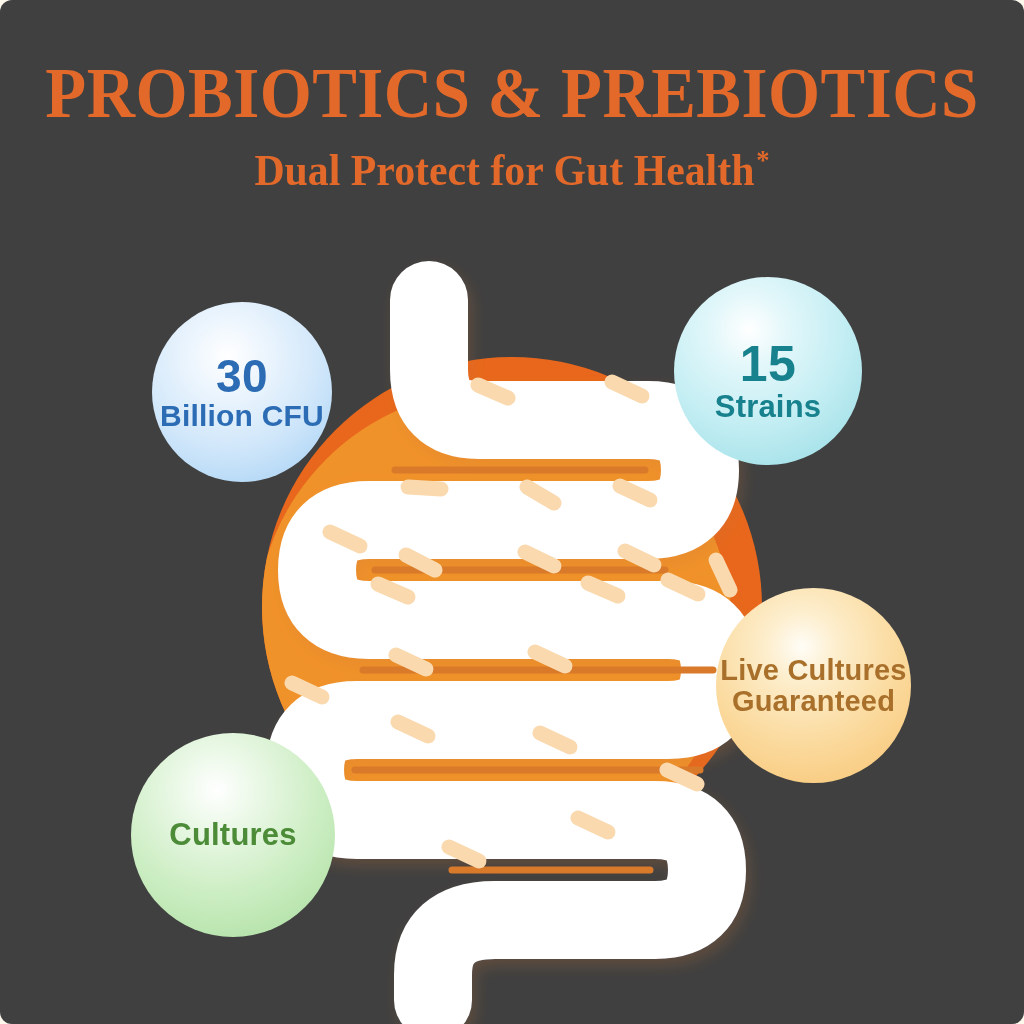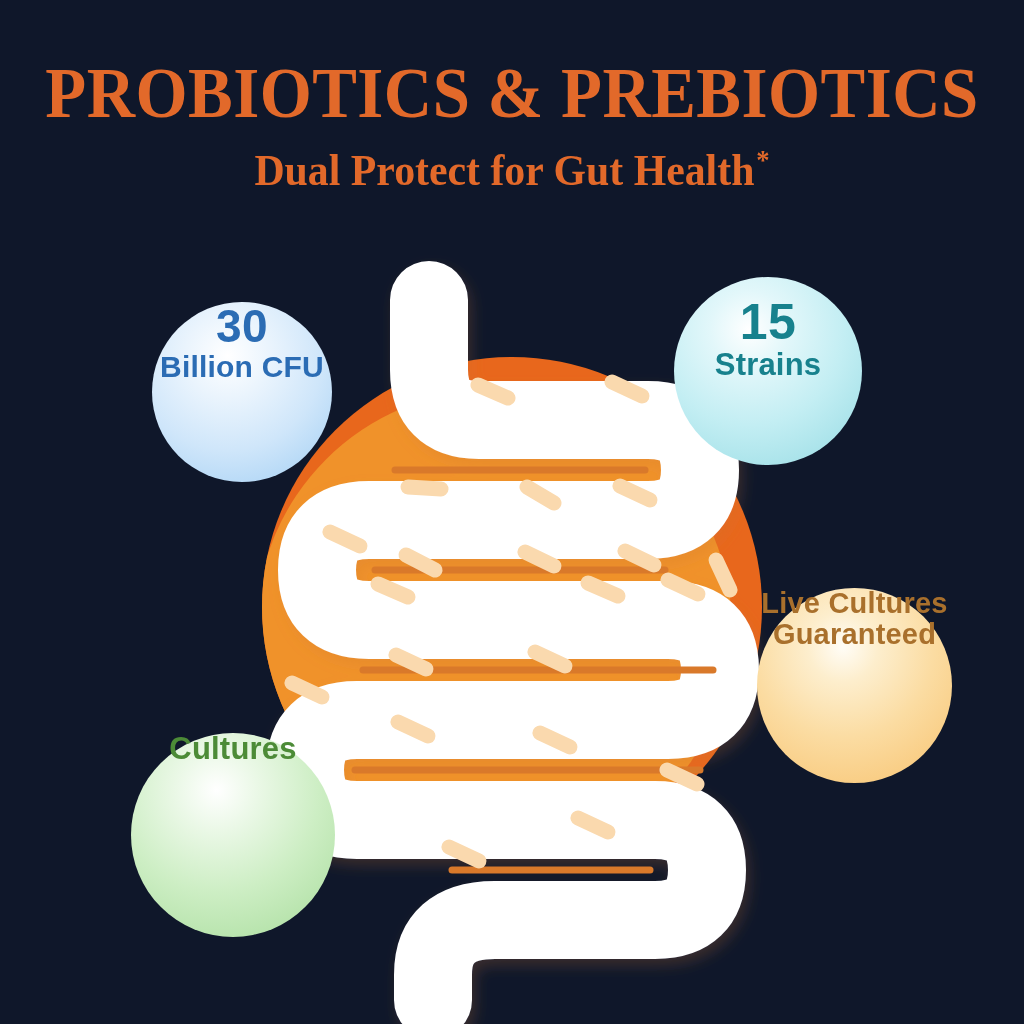--- a/index.html
+++ b/index.html
@@ -10,22 +10,23 @@
     width: 1024px;
     height: 1024px;
     overflow: hidden;
     font-family: "Liberation Sans", sans-serif;
     background: #fdf8ec;
   }
   #poster {
     position: relative;
     width: 1024px;
     height: 1024px;
-    background: #0f172a;
+    background: #404040;
     overflow: hidden;
+    border-radius: 12px;
   }
 
   
   .header-block {
     position: absolute;
     left: 0;
     top: 0;
     width: 1024px;
     text-align: center;
   }
@@ -74,21 +75,21 @@
     height: 1024px;
   }
 
   
   .badge {
     position: absolute;
     border-radius: 50%;
     display: flex;
     flex-direction: column;
     align-items: center;
-    justify-content: flex-start;
+    justify-content: center;
     text-align: center;
     line-height: 1.06;
   }
   .badge .big {
     font-weight: 700;
     font-size: 48px;
     letter-spacing: 0.5px;
   }
   .badge .small {
     font-weight: 700;
@@ -117,21 +118,21 @@
     height: 188px;
     background:
       radial-gradient(circle at 40% 28%, #ffffff 0%, #e2f7fa 22%, #c3eef3 54%, #a9e3ea 80%, #9ddde6 100%);
     color: #17818d;
   }
   .badge-strains .big { font-size: 50px; margin-top: 19px; }
   .badge-strains .small { font-size: 31px; }
 
   
   .badge-cultures {
-    left: 757px;
+    left: 716px;
     top: 588px;
     width: 195px;
     height: 195px;
     background:
       radial-gradient(circle at 44% 30%, #fffdf7 0%, #fdeecd 20%, #fbdca2 52%, #f9cd84 80%, #f8c876 100%);
     color: #a9702c;
   }
   .badge-cultures .small { font-size: 29px; }
 
   

